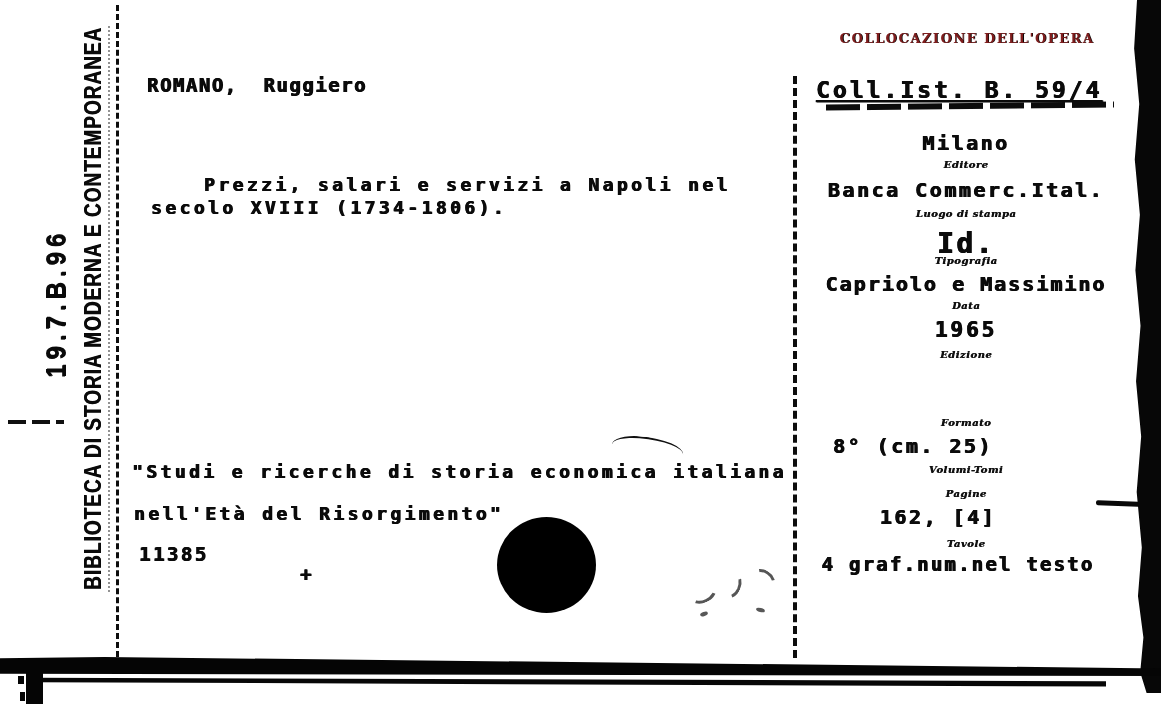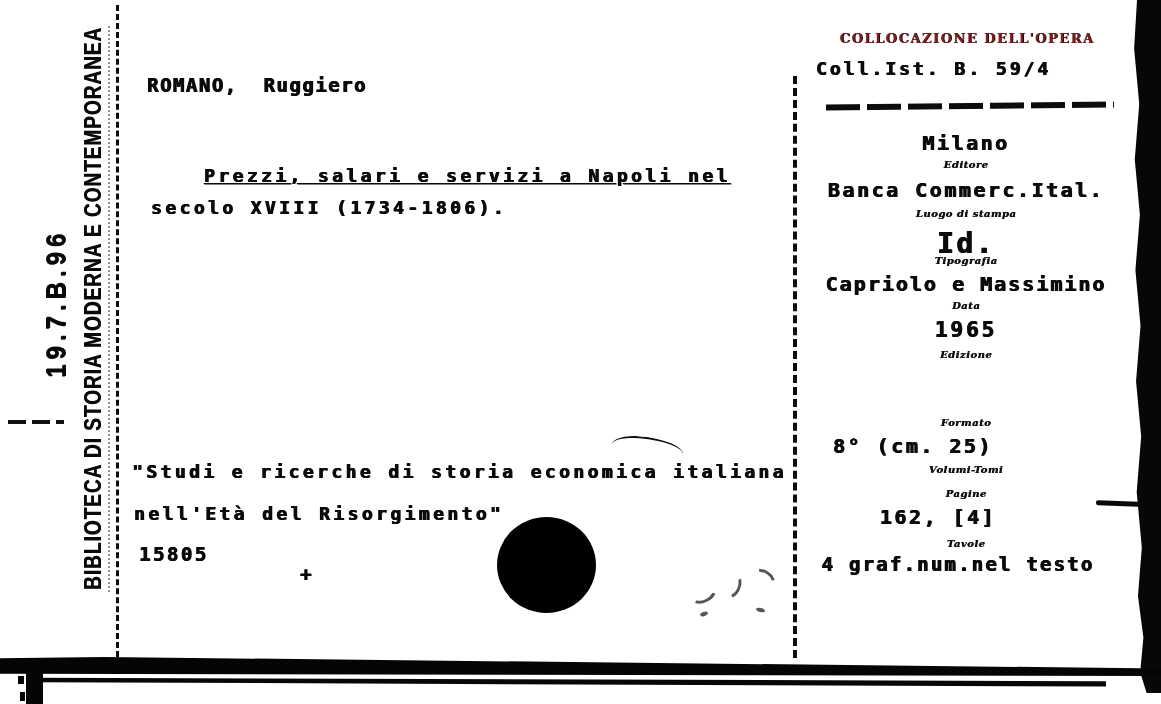--- a/index.html
+++ b/index.html
@@ -87,37 +87,37 @@
 
   <div class="abs stamp spine-acc">19.7.B.96</div>
   <div class="abs stamp spine-lib">BIBLIOTECA DI STORIA MODERNA E CONTEMPORANEA</div>
   <div class="abs left-dash-line"></div>
 
   <div class="abs rule-dotted-faint"></div>
   <div class="abs rule-dotted-main"></div>
   <div class="abs rule-dashed-right"></div>
 
   <div class="abs tw" style="left:147px;top:74px;font-size:19px;letter-spacing:1.5px;">ROMANO,  Ruggiero</div>
-  <div class="abs tw" style="left:204px;top:165px;font-size:18px;letter-spacing:3.4px;text-decoration:underline;">Prezzi, salari e servizi a Napoli nel</div>
+  <div class="abs tw" style="left:204px;top:174px;font-size:18px;letter-spacing:3.4px;">Prezzi, salari e servizi a Napoli nel</div>
   <div class="abs tw" style="left:151px;top:197px;font-size:18px;letter-spacing:3.4px;">secolo XVIII (1734-1806).</div>
   <div class="abs tw" style="left:132px;top:461px;font-size:18px;letter-spacing:3.4px;">"Studi e ricerche di storia economica italiana</div>
   <div class="abs tw" style="left:134px;top:503px;font-size:18px;letter-spacing:3.4px;">nell'Età del Risorgimento"</div>
-  <div class="abs tw" style="left:139px;top:543px;font-size:19px;letter-spacing:2.5px;">15805</div>
+  <div class="abs tw" style="left:139px;top:543px;font-size:19px;letter-spacing:2.5px;">11385</div>
   <div class="abs tw" style="left:300px;top:563px;font-size:19px;">+</div>
 
   <div class="abs ink-circle"></div>
   <div class="abs stray-curve"></div>
   <div class="pencil pencil-arc1"></div>
   <div class="pencil pencil-arc2"></div>
   <div class="pencil pencil-arc3"></div>
   <div class="pencil pencil-dot1"></div>
   <div class="pencil pencil-dot2"></div>
 
   <div class="abs collocazione-hdr">COLLOCAZIONE DELL'OPERA</div>
-  <div class="abs tw" style="left:816px;top:58px;font-size:18px;letter-spacing:3px;">Coll.Ist. B. 59/4</div>
+  <div class="abs tw" style="left:816px;top:77px;font-size:23px;letter-spacing:3px;text-decoration:underline;">Coll.Ist. B. 59/4</div>
   <div class="abs shelf-underline"></div>
 
   <div class="abs tw rcol" style="top:131px;font-size:20px;letter-spacing:2.5px;">Milano</div>
 
   <div class="abs lbl rcol" style="top:159px;">Editore</div>
   <div class="abs tw rcol" style="top:178px;font-size:20px;letter-spacing:2.5px;">Banca Commerc.Ital.</div>
 
   <div class="abs lbl rcol" style="top:208px;">Luogo di stampa</div>
   <div class="abs tw rcol" style="top:227px;font-size:28px;letter-spacing:2.5px;">Id.</div>
 

